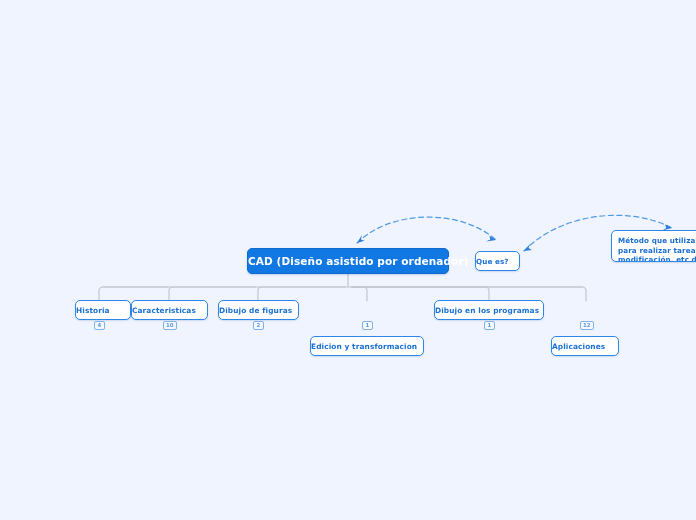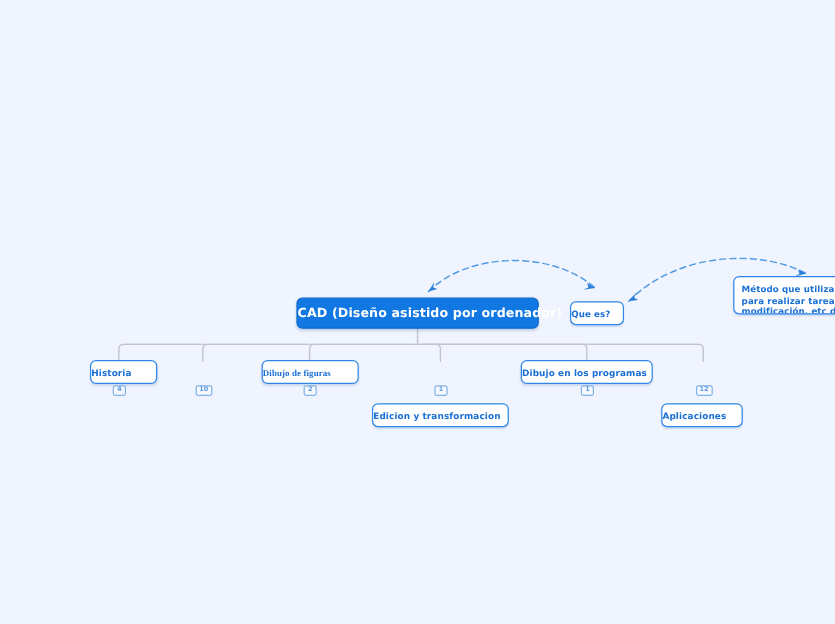--- a/index.html
+++ b/index.html
@@ -159,25 +159,28 @@
 modificación, etc d</span>
   </div>
 
   <div class="node node-sub" style="left:75px; top:300px; width:56px;">
     <span>Historia</span>
   </div>
   <div class="badge" style="left:94px; top:321px;">
     <span>4</span>
   </div>
 
+  <div class="node node-sub" style="left:131px; top:300px; width:77px;">
+    <span>Caracteristicas</span>
+  </div>
   <div class="badge" style="left:163px; top:321px;">
     <span>10</span>
   </div>
 
-  <div class="node node-sub" style="left:218px; top:300px; width:81px;font-family:Liberation Serif, serif;">
+  <div class="node node-sub" style="left:218px; top:300px; width:81px;">
     <span>Dibujo de figuras</span>
   </div>
   <div class="badge" style="left:253px; top:321px;">
     <span>2</span>
   </div>
 
   <div class="node node-sub" style="left:310px; top:300px; width:114px;margin-top:36px;">
     <span>Edicion y transformacion</span>
   </div>
   <div class="badge" style="left:362px; top:321px;">

